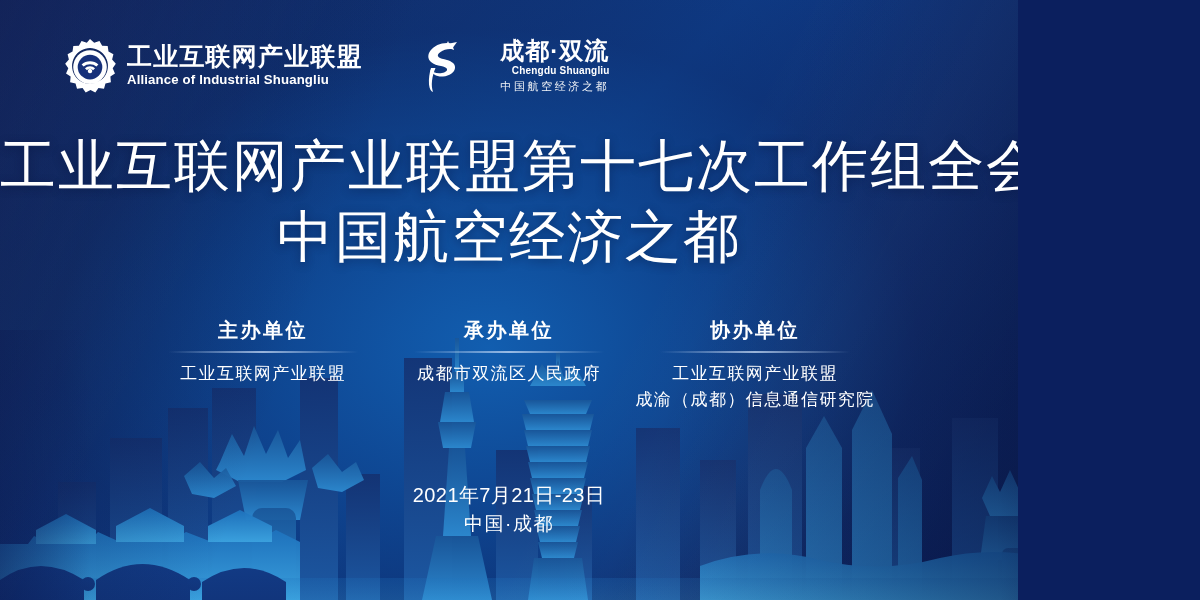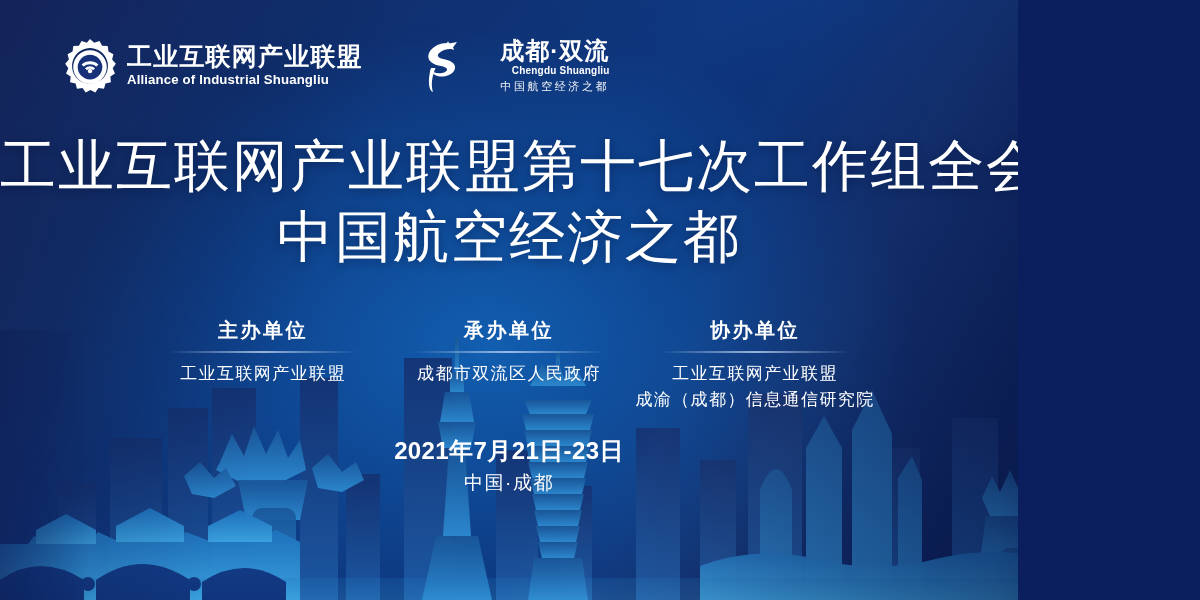--- a/index.html
+++ b/index.html
@@ -179,25 +179,26 @@
   
   .meta {
     position: absolute;
     left: 0;
     right: 0;
     top: 434px;
     text-align: center;
   }
   .meta-date {
     color: #ffffff;
-    font-size: 24px;
-    font-weight: 700;
+    font-size: 20px;
+    font-weight: 400;
     letter-spacing: 0.4px;
     line-height: 1.45;
     white-space: nowrap;
+    margin-top: 47px;
   }
   .meta-place {
     color: #ffffff;
     font-size: 19px;
     font-weight: 400;
     letter-spacing: 1.5px;
     line-height: 1.45;
     white-space: nowrap;
   }
 

